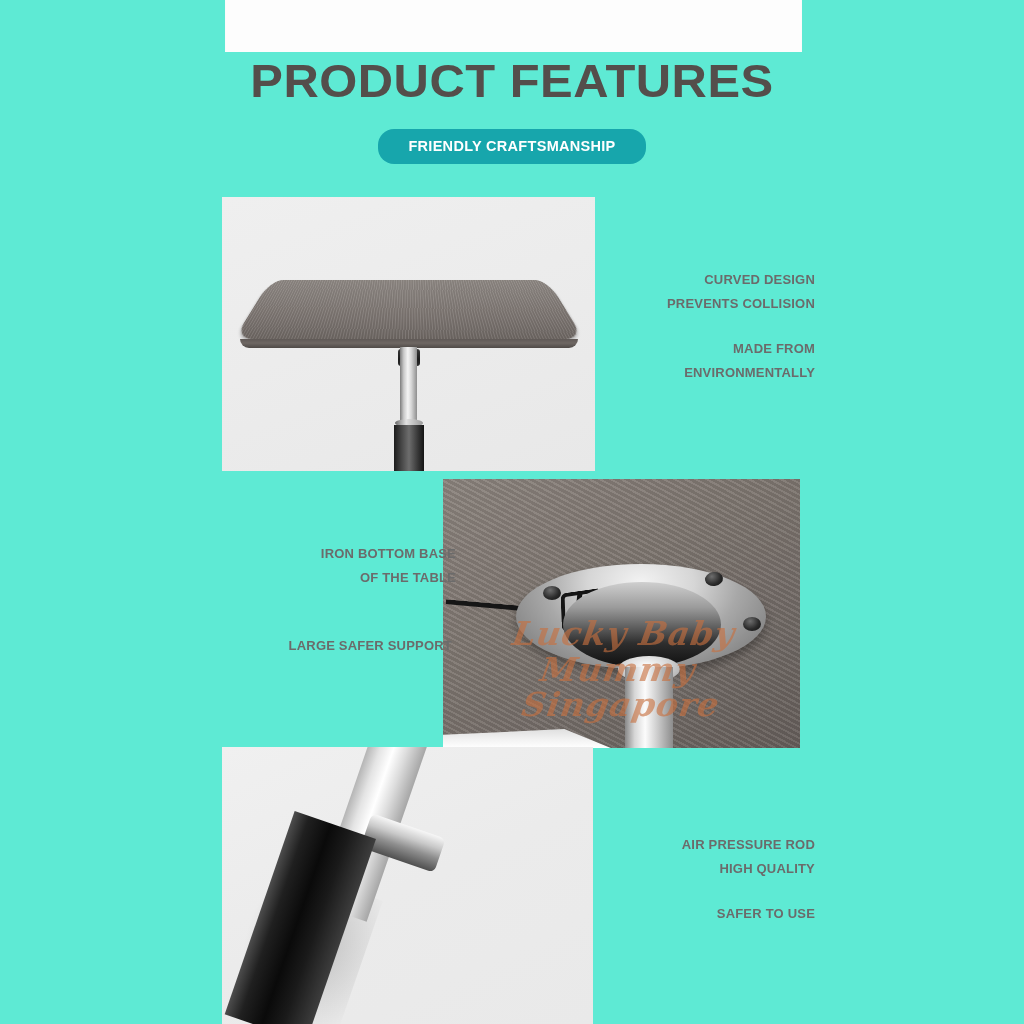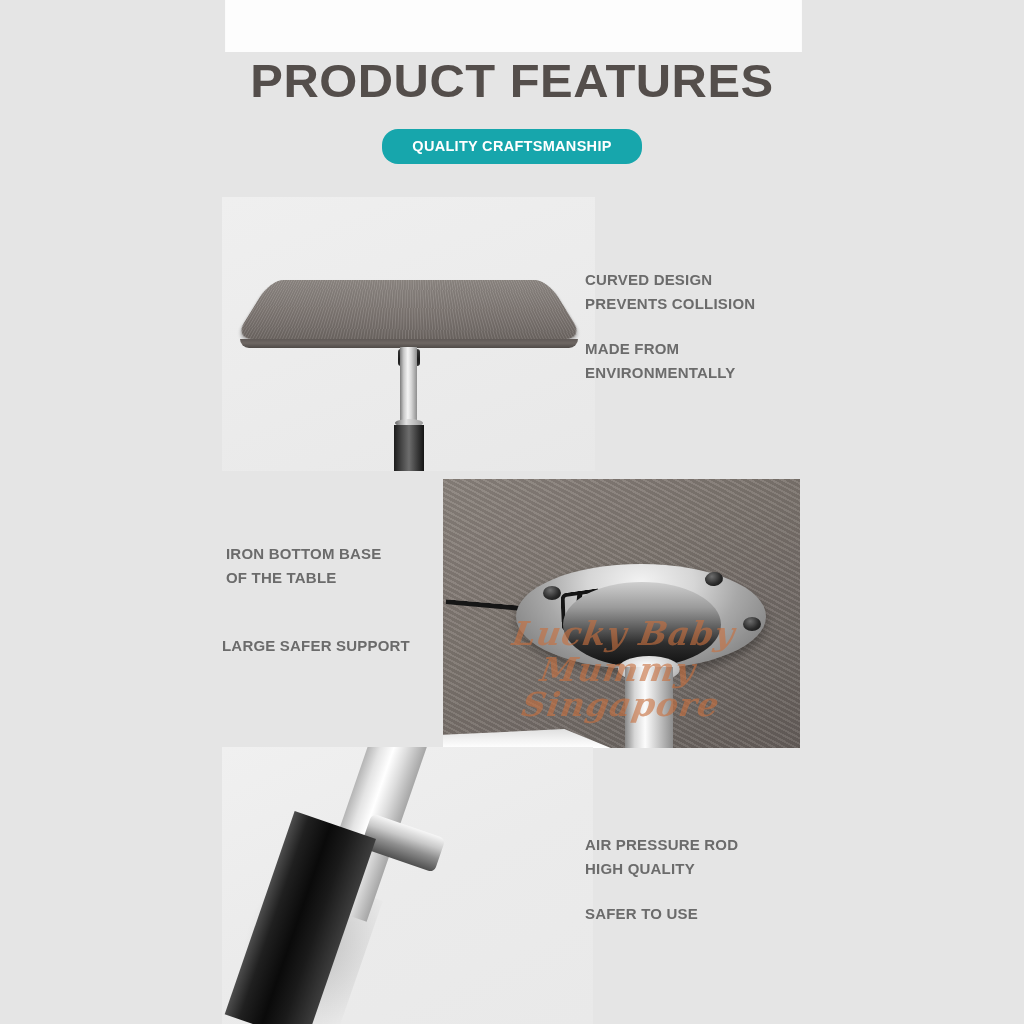--- a/index.html
+++ b/index.html
@@ -13,21 +13,21 @@
     height: 1024px;
     overflow: hidden;
     font-family: "Liberation Sans", sans-serif;
     position: relative;
   }
 
   #page {
     position: relative;
     width: 1024px;
     height: 1024px;
-    background: #e5e5e5;
+    background: #5eead4;
   }
 
   
   .bg-panel {
     position: absolute;
     left: 225px;
     top: 0;
     width: 575px;
     height: 52px;
     background: #fdfdfd;
@@ -323,23 +323,23 @@
     top: 130px;
     width: 120px;
     height: 160px;
     background: radial-gradient(ellipse at 60% 40%, rgba(0,0,0,0.18) 0%, rgba(0,0,0,0) 70%);
     transform: rotate(19deg);
   }
 
   
   .txt-block {
     position: absolute;
-    text-align: left;
+    text-align: right;
     color: #6b6b6b;
-    font-size: 15px;
+    font-size: 13px;
     font-weight: bold;
     line-height: 23.5px;
     letter-spacing: 0.2px;
   }
   .txt-block .line { display: block; white-space: nowrap; }
 
   #txt1a { left: 585px; top: 268px; width: 230px; }
   #txt1b { left: 585px; top: 337px; width: 230px; }
 
   #txt2a { left: 226px; top: 542px; width: 230px; }
@@ -351,21 +351,21 @@
 </head>
 <body>
 
 <div id="page">
 
   <div class="bg-panel"></div>
 
   <div class="title">PRODUCT FEATURES</div>
 
   <div class="badge-wrap">
-    <span class="badge">QUALITY CRAFTSMANSHIP</span>
+    <span class="badge">FRIENDLY CRAFTSMANSHIP</span>
   </div>
 
   <div class="photo" id="photo-top">
     <div class="tabletop"></div>
     <div class="tabletop-edge"></div>
     <div class="pole-cap"></div>
     <div class="pole-chrome"></div>
     <div class="pole-ring"></div>
     <div class="pole-black"></div>
   </div>

